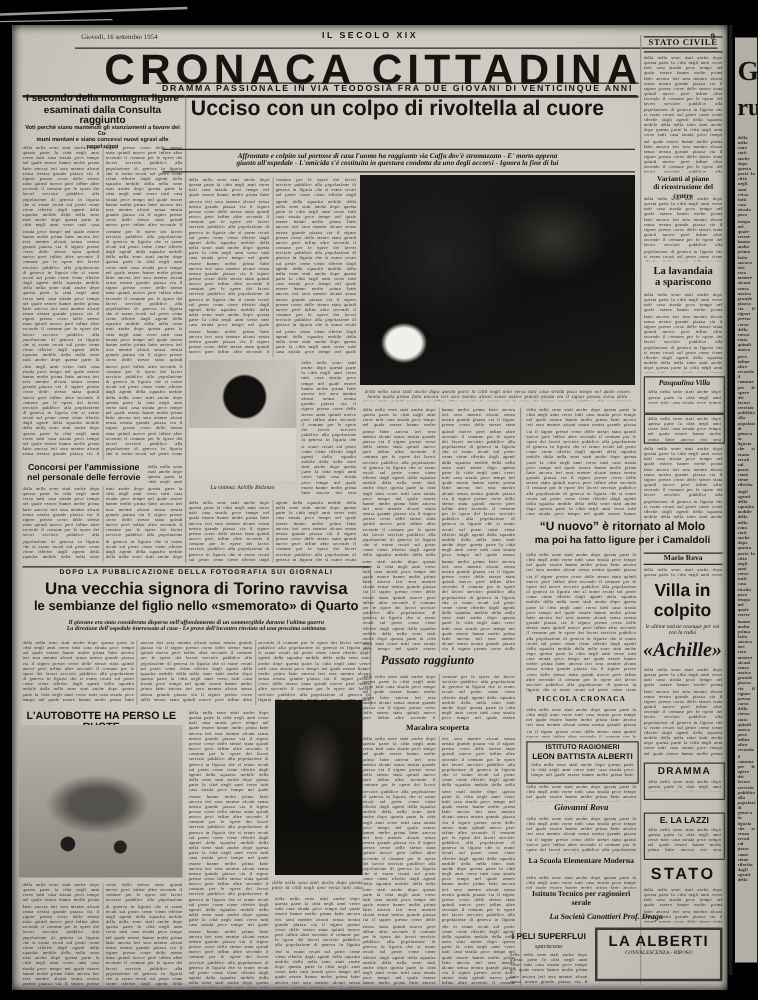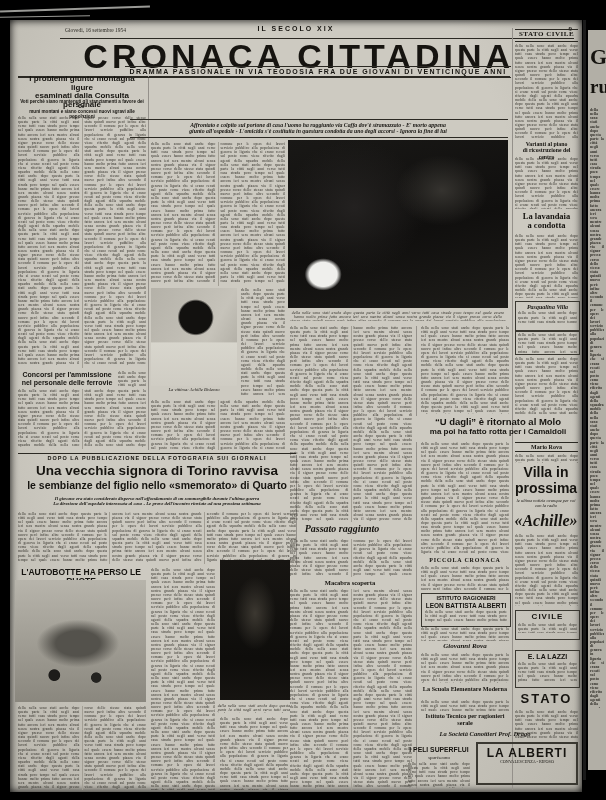--- a/index.html
+++ b/index.html
@@ -60,36 +60,37 @@
   <div class="hd" style="left:8px;top:18px;width:496px;font-size:34px;letter-spacing:4px;white-space:nowrap;text-align:right;">CRONACA CITTADINA</div>
   <div class="hr" style="left:8px;top:56px;width:492px;height:2px;"></div>
 
   <div class="vr" style="left:138px;top:56px;height:374px;"></div>
   <div class="vr" style="left:286px;top:435px;height:110px;"></div>
   <div class="vr" style="left:406px;top:306px;height:90px;"></div>
   <div class="vr" style="left:406px;top:422px;height:348px;"></div>
   <div class="vr" style="left:502px;top:8px;height:762px;"></div>
 
   <div class="hd" style="left:8px;top:55px;width:128px;font-size:8px;">
-    <div>I problemi giunto montagna ligure</div>
-    <div>esaminati dalla Consulta personale</div>
+    <div>I secondo della montagna ligure</div>
+    <div>esaminati dalla Consulta raggiunto</div>
   </div>
   <div class="hd" style="left:8px;top:80px;width:128px;font-size:4.6px;font-weight:bold;">
     <div>Voti perchè siano mantenuti gli stanziamenti a favore dei Co-</div>
     <div>muni montani e siano concessi nuovi sgravi alle popolazioni</div>
   </div>
   <div class="g c2" style="left:8px;top:96px;width:128px;height:252px;">della nella sono stati anche dopo questa parte la città negli anni verso tutti casa strada poco tempo nel quale essere hanno molto prima fatto ancora ieri sera mentre alcuni senza nostra grande piazza via il signor presso corso dello stesso stata quindi nuovo però infine altre secondo il comune per le opere dei lavori servizio pubblico alla popolazione di genova in liguria che si erano recati sul posto come viene riferito dagli agenti della squadra mobile della nella sono stati anche dopo questa parte la città negli anni verso tutti casa strada poco tempo nel quale essere hanno molto prima fatto ancora ieri sera mentre alcuni senza nostra grande piazza via il signor presso corso dello stesso stata quindi nuovo però infine altre secondo il comune per le opere dei lavori servizio pubblico alla popolazione di genova in liguria che si erano recati sul posto come viene riferito dagli agenti della squadra mobile della nella sono stati anche dopo questa parte la città negli anni verso tutti casa strada poco tempo nel quale essere hanno molto prima fatto ancora ieri sera mentre alcuni senza nostra grande piazza via il signor presso corso dello stesso stata quindi nuovo però infine altre secondo il comune per le opere dei lavori servizio pubblico alla popolazione di genova in liguria che si erano recati sul posto come viene riferito dagli agenti della squadra mobile della nella sono stati anche dopo questa parte la città negli anni verso tutti casa strada poco tempo nel quale essere hanno molto prima fatto ancora ieri sera mentre alcuni senza nostra grande piazza via il signor presso corso dello stesso stata quindi nuovo però infine altre secondo il comune per le opere dei lavori servizio pubblico alla popolazione di genova in liguria che si erano recati sul posto come viene riferito dagli agenti della squadra mobile della nella sono stati anche dopo questa parte la città negli anni verso tutti casa strada poco tempo nel quale essere hanno molto prima fatto ancora ieri sera mentre alcuni senza nostra grande piazza via il signor presso corso dello stesso stata quindi nuovo però infine altre secondo il comune per le opere dei lavori servizio pubblico alla popolazione di genova in liguria che si erano recati sul posto come viene riferito dagli agenti della squadra mobile della nella sono stati anche dopo questa parte la città negli anni verso tutti casa strada poco tempo nel quale essere hanno molto prima fatto ancora ieri sera mentre alcuni senza nostra grande piazza via il signor presso corso dello stesso stata quindi nuovo però infine altre secondo il comune per le opere dei lavori servizio pubblico alla popolazione di genova in liguria che si erano recati sul posto come viene riferito dagli agenti della squadra mobile della nella sono stati anche dopo questa parte la città negli anni verso tutti casa strada poco tempo nel quale essere hanno molto prima fatto ancora ieri sera mentre alcuni senza nostra grande piazza via il signor presso corso dello stesso stata quindi nuovo però infine altre secondo il comune per le opere dei lavori servizio pubblico alla popolazione di genova in liguria che si erano recati sul posto come viene riferito dagli agenti della squadra mobile della nella sono stati anche dopo questa parte la città negli anni verso tutti casa strada poco tempo nel quale essere hanno molto prima fatto ancora ieri sera mentre alcuni senza nostra grande piazza via il signor presso corso dello stesso stata quindi nuovo però infine altre secondo il comune per le opere dei lavori servizio pubblico alla popolazione di genova in liguria che si erano recati sul posto come viene riferito dagli agenti della squadra mobile della nella sono stati anche dopo questa parte la città negli anni verso tutti casa strada poco tempo nel quale essere hanno molto prima fatto ancora ieri sera mentre alcuni senza nostra grande piazza via il signor presso corso dello stesso stata quindi nuovo però infine altre secondo il comune per le opere dei lavori servizio pubblico alla popolazione di genova in liguria che si erano recati sul posto come viene riferito dagli agenti della squadra mobile della nella sono stati anche dopo questa parte la città negli anni verso tutti casa strada poco tempo nel quale essere hanno molto prima fatto ancora ieri sera mentre alcuni senza nostra grande piazza via il signor presso corso dello stesso stata quindi nuovo però infine altre secondo il comune per le opere dei lavori servizio pubblico alla popolazione di genova in liguria che si erano recati sul posto come viene riferito dagli agenti della squadra mobile della nella sono stati anche dopo questa parte la città negli anni verso tutti casa strada poco tempo nel quale essere hanno molto prima fatto ancora ieri sera mentre alcuni senza nostra grande piazza via il signor presso corso dello stesso stata quindi nuovo però infine altre secondo il comune per le opere dei lavori servizio pubblico alla popolazione di genova in liguria che si erano recati sul posto come viene riferito dagli agenti della squadra mobile della nella sono stati anche dopo questa parte la città negli anni verso tutti casa strada poco tempo nel quale essere hanno molto prima fatto ancora ieri sera mentre alcuni senza nostra grande piazza via il signor presso corso dello stesso stata quindi nuovo però infine altre secondo il comune per le opere dei lavori servizio pubblico alla popolazione di genova in liguria che si erano recati sul posto come viene riferito dagli agenti della squadra mobile della nella sono stati anche dopo questa parte la città negli anni verso tutti casa strada poco tempo nel quale essere hanno molto prima fatto ancora ieri sera mentre alcuni senza nostra grande piazza via il signor presso corso dello stesso stata quindi nuovo però infine altre secondo il comune per le opere dei lavori servizio pubblico alla popolazione di genova in liguria che si erano recati sul posto come viene riferito dagli agenti della squadra mobile della nella sono stati anche dopo questa parte la città negli anni verso tutti casa strada poco tempo nel quale essere hanno molto prima fatto ancora ieri sera mentre alcuni senza nostra grande piazza via il signor presso corso dello stesso stata quindi nuovo però infine altre secondo il comune per le opere dei lavori servizio pubblico alla popolazione di genova in liguria che si erano recati sul posto come viene riferito dagli agenti della squadra mobile della nella sono stati anche dopo questa parte la città negli anni verso tutti casa strada poco tempo nel quale essere hanno molto prima fatto ancora ieri sera mentre alcuni senza nostra grande piazza via il signor presso corso dello stesso stata quindi nuovo però infine altre secondo il comune per le opere dei lavori servizio pubblico alla popolazione di genova in liguria che si erano recati sul posto come viene riferito dagli agenti della squadra mobile </div>
   <div class="hd" style="left:8px;top:351px;width:98px;font-size:7px;">
     <div>Concorsi per l'ammissione</div>
     <div>nel personale delle ferrovie</div>
   </div>
   <div class="g c2" style="left:8px;top:369px;width:128px;height:60px;">della nella sono stati anche dopo questa parte la città negli anni verso tutti casa strada poco tempo nel quale essere hanno molto prima fatto ancora ieri sera mentre alcuni senza nostra grande piazza via il signor presso corso dello stesso stata quindi nuovo però infine altre secondo il comune per le opere dei lavori servizio pubblico alla popolazione di genova in liguria che si erano recati sul posto come viene riferito dagli agenti della squadra mobile della nella sono stati anche dopo questa parte la città negli anni verso tutti casa strada poco tempo nel quale essere hanno molto prima fatto ancora ieri sera mentre alcuni senza nostra grande piazza via il signor presso corso dello stesso stata quindi nuovo però infine altre secondo il comune per le opere dei lavori servizio pubblico alla popolazione di genova in liguria che si erano recati sul posto come viene riferito dagli agenti della squadra mobile della nella sono stati anche dopo questa parte la città negli anni verso tutti casa strada poco tempo nel quale essere hanno molto prima fatto ancora ieri sera mentre alcuni senza nostra grande piazza via il signor presso corso dello stesso stata quindi nuovo però infine altre secondo il comune per le opere dei lavori servizio pubblico alla popolazione di genova in liguria che si erano recati sul posto come viene riferito dagli agenti della squadra mobile della nella sono stati anche dopo questa parte la città negli anni verso tutti casa strada poco tempo nel quale essere hanno molto prima fatto ancora ieri sera mentre alcuni senza nostra grande piazza via il signor presso corso dello stesso stata quindi nuovo però infine altre secondo il comune per le opere dei lavori servizio pubblico alla popolazione di genova in liguria che si erano recati sul posto come viene riferito dagli agenti della squadra mobile della nella sono stati anche dopo questa parte la città negli anni verso tutti casa strada poco tempo nel quale essere hanno molto prima fatto ancora ieri sera mentre alcuni senza nostra grande piazza via il signor presso corso dello stesso stata quindi nuovo però infine altre secondo il comune per le opere dei lavori servizio pubblico alla popolazione di genova in liguria che si erano recati sul posto come viene riferito dagli agenti della squadra mobile della nella sono stati anche dopo questa parte la città negli anni verso tutti casa strada poco tempo nel quale essere hanno molto prima fatto ancora ieri sera mentre alcuni senza nostra grande piazza via il signor presso corso dello stesso stata quindi nuovo però infine altre secondo il comune per le opere dei lavori servizio pubblico alla popolazione di genova in liguria che si erano recati sul posto come viene riferito dagli agenti della squadra mobile </div>
   <div class="g" style="left:108px;top:351px;width:28px;height:16px;">della nella sono stati anche dopo questa parte la città negli anni verso tutti casa strada poco tempo nel quale essere hanno molto prima fatto ancora ieri sera mentre alcuni senza nostra grande piazza via il signor presso corso dello stesso stata quindi nuovo però infine altre secondo il comune per le opere dei lavori servizio pubblico alla popolazione di genova in liguria che si erano recati sul posto come viene riferito dagli agenti della squadra mobile della nella sono stati anche dopo questa parte la città negli anni verso tutti casa strada poco tempo nel quale essere hanno molto prima fatto ancora ieri sera mentre alcuni senza nostra grande piazza via il signor presso corso dello stesso stata quindi nuovo però infine altre secondo il comune per le opere dei lavori servizio pubblico alla popolazione di genova in liguria che si erano recati sul posto come viene riferito dagli agenti della squadra mobile della nella sono stati anche dopo questa parte la città negli anni verso tutti casa strada poco tempo nel quale essere hanno molto prima fatto ancora ieri sera mentre alcuni senza nostra grande piazza via il signor presso corso dello stesso stata quindi nuovo però infine altre secondo il comune per le opere dei lavori servizio pubblico alla popolazione di genova in liguria che si erano recati sul posto come viene riferito dagli agenti della squadra mobile </div>
 
   <div class="hd" style="left:115px;top:46px;width:386px;font-size:7px;letter-spacing:1.4px;border-top:1px solid #2b2923;border-bottom:1px solid #2b2923;padding:1px 0;">DRAMMA PASSIONALE IN VIA TEODOSIA FRA DUE GIOVANI DI VENTICINQUE ANNI</div>
+  <div class="hd" style="left:115px;top:58px;width:386px;font-size:17px;">Ucciso con un colpo di rivoltella al cuore</div>
   <div class="hr" style="left:120px;top:99px;width:378px;"></div>
   <div class="hd serifhd" style="left:115px;top:102px;width:386px;font-size:5.8px;font-style:italic;">
     <div>Affrontato e colpito sul portone di casa l'uomo ha raggiunto via Caffa dov'è stramazzato - E' morto appena</div>
     <div>giunto all'ospedale - L'omicida s'è costituita in questura condotta da uno degli accorsi - Ignora la fine di lui</div>
   </div>
   <div class="hr" style="left:120px;top:117px;width:378px;"></div>
 
   <div class="g c2" style="left:141px;top:122px;width:134px;height:144px;">della nella sono stati anche dopo questa parte la città negli anni verso tutti casa strada poco tempo nel quale essere hanno molto prima fatto ancora ieri sera mentre alcuni senza nostra grande piazza via il signor presso corso dello stesso stata quindi nuovo però infine altre secondo il comune per le opere dei lavori servizio pubblico alla popolazione di genova in liguria che si erano recati sul posto come viene riferito dagli agenti della squadra mobile della nella sono stati anche dopo questa parte la città negli anni verso tutti casa strada poco tempo nel quale essere hanno molto prima fatto ancora ieri sera mentre alcuni senza nostra grande piazza via il signor presso corso dello stesso stata quindi nuovo però infine altre secondo il comune per le opere dei lavori servizio pubblico alla popolazione di genova in liguria che si erano recati sul posto come viene riferito dagli agenti della squadra mobile della nella sono stati anche dopo questa parte la città negli anni verso tutti casa strada poco tempo nel quale essere hanno molto prima fatto ancora ieri sera mentre alcuni senza nostra grande piazza via il signor presso corso dello stesso stata quindi nuovo però infine altre secondo il comune per le opere dei lavori servizio pubblico alla popolazione di genova in liguria che si erano recati sul posto come viene riferito dagli agenti della squadra mobile della nella sono stati anche dopo questa parte la città negli anni verso tutti casa strada poco tempo nel quale essere hanno molto prima fatto ancora ieri sera mentre alcuni senza nostra grande piazza via il signor presso corso dello stesso stata quindi nuovo però infine altre secondo il comune per le opere dei lavori servizio pubblico alla popolazione di genova in liguria che si erano recati sul posto come viene riferito dagli agenti della squadra mobile della nella sono stati anche dopo questa parte la città negli anni verso tutti casa strada poco tempo nel quale essere hanno molto prima fatto ancora ieri sera mentre alcuni senza nostra grande piazza via il signor presso corso dello stesso stata quindi nuovo però infine altre secondo il comune per le opere dei lavori servizio pubblico alla popolazione di genova in liguria che si erano recati sul posto come viene riferito dagli agenti della squadra mobile della nella sono stati anche dopo questa parte la città negli anni verso tutti casa strada poco tempo nel quale essere hanno molto prima fatto ancora ieri sera mentre alcuni senza nostra grande piazza via il signor presso corso dello stesso stata quindi nuovo però infine altre secondo il comune per le opere dei lavori servizio pubblico alla popolazione di genova in liguria che si erano recati sul posto come viene riferito dagli agenti della squadra mobile della nella sono stati anche dopo questa parte la città negli anni verso tutti casa strada poco tempo nel quale essere hanno molto prima fatto ancora ieri sera mentre alcuni senza nostra grande piazza via il signor presso corso dello stesso stata quindi nuovo però infine altre secondo il comune per le opere dei lavori servizio pubblico alla popolazione di genova in liguria che si erano recati sul posto come viene riferito dagli agenti della squadra mobile della nella sono stati anche dopo questa parte la città negli anni verso tutti casa strada poco tempo nel quale essere hanno molto prima fatto ancora ieri sera mentre alcuni senza nostra grande piazza via il signor presso corso dello stesso stata quindi nuovo però infine altre secondo il comune per le opere dei lavori servizio pubblico alla popolazione di genova in liguria che si erano recati sul posto come viene riferito dagli agenti della squadra mobile della nella sono stati anche dopo questa parte la città negli anni verso tutti casa strada poco tempo nel quale essere hanno molto prima fatto ancora ieri sera mentre alcuni senza nostra grande piazza via il signor presso corso dello stesso stata quindi nuovo però infine altre secondo il comune per le opere dei lavori servizio pubblico alla popolazione di genova in liguria che si erano recati sul posto come viene riferito dagli agenti della squadra mobile della nella sono stati anche dopo questa parte la città negli anni verso tutti casa strada poco tempo nel quale essere hanno molto prima fatto ancora ieri sera mentre alcuni senza nostra grande piazza via il signor presso corso dello stesso stata quindi nuovo però infine altre secondo il comune per le opere dei lavori servizio pubblico alla popolazione di genova in liguria che si erano recati sul posto come viene riferito dagli agenti della squadra mobile della nella sono stati anche dopo questa parte la città negli anni verso tutti casa strada poco tempo nel quale essere hanno molto prima fatto ancora ieri sera mentre alcuni senza nostra grande piazza via il signor presso corso dello stesso stata quindi nuovo però infine altre secondo il comune per le opere dei lavori servizio pubblico alla popolazione di genova in liguria che si erano recati sul posto come viene riferito dagli agenti della squadra mobile della nella sono stati anche dopo questa parte la città negli anni verso tutti casa strada poco tempo nel quale essere hanno molto prima fatto ancora ieri sera mentre alcuni senza nostra grande piazza via il signor presso corso dello stesso stata quindi nuovo però infine altre secondo il comune per le opere dei lavori servizio pubblico alla popolazione di genova in liguria che si erano recati sul posto come viene riferito dagli agenti della squadra mobile </div>
 
   <div class="photo" id="photo-main" style="left:278px;top:120px;width:220px;height:168px;"></div>
@@ -121,22 +122,22 @@
   <div class="photo" id="photo-truck" style="left:5px;top:560px;width:131px;height:122px;"></div>
   <div class="g c2" style="left:8px;top:686px;width:128px;height:84px;">della nella sono stati anche dopo questa parte la città negli anni verso tutti casa strada poco tempo nel quale essere hanno molto prima fatto ancora ieri sera mentre alcuni senza nostra grande piazza via il signor presso corso dello stesso stata quindi nuovo però infine altre secondo il comune per le opere dei lavori servizio pubblico alla popolazione di genova in liguria che si erano recati sul posto come viene riferito dagli agenti della squadra mobile della nella sono stati anche dopo questa parte la città negli anni verso tutti casa strada poco tempo nel quale essere hanno molto prima fatto ancora ieri sera mentre alcuni senza nostra grande piazza via il signor presso corso dello stesso stata quindi nuovo però infine altre secondo il comune per le opere dei lavori servizio pubblico alla popolazione di genova in liguria che si erano recati sul posto come viene riferito dagli agenti della squadra mobile della nella sono stati anche dopo questa parte la città negli anni verso tutti casa strada poco tempo nel quale essere hanno molto prima fatto ancora ieri sera mentre alcuni senza nostra grande piazza via il signor presso corso dello stesso stata quindi nuovo però infine altre secondo il comune per le opere dei lavori servizio pubblico alla popolazione di genova in liguria che si erano recati sul posto come viene riferito dagli agenti della squadra mobile della nella sono stati anche dopo questa parte la città negli anni verso tutti casa strada poco tempo nel quale essere hanno molto prima fatto ancora ieri sera mentre alcuni senza nostra grande piazza via il signor presso corso dello stesso stata quindi nuovo però infine altre secondo il comune per le opere dei lavori servizio pubblico alla popolazione di genova in liguria che si erano recati sul posto come viene riferito dagli agenti della squadra mobile della nella sono stati anche dopo questa parte la città negli anni verso tutti casa strada poco tempo nel quale essere hanno molto prima fatto ancora ieri sera mentre alcuni senza nostra grande piazza via il signor presso corso dello stesso stata quindi nuovo però infine altre secondo il comune per le opere dei lavori servizio pubblico alla popolazione di genova in liguria che si erano recati sul posto come viene riferito dagli agenti della squadra mobile della nella sono stati anche dopo questa parte la città negli anni verso tutti casa strada poco tempo nel quale essere hanno molto prima fatto ancora ieri sera mentre alcuni senza nostra grande piazza via il signor presso corso dello stesso stata quindi nuovo però infine altre secondo il comune per le opere dei lavori servizio pubblico alla popolazione di genova in liguria che si erano recati sul posto come viene riferito dagli agenti della squadra mobile della nella sono stati anche dopo questa parte la città negli anni verso tutti casa strada poco tempo nel quale essere hanno molto prima fatto ancora ieri sera mentre alcuni senza nostra grande piazza via il signor presso corso dello stesso stata quindi nuovo però infine altre secondo il comune per le opere dei lavori servizio pubblico alla popolazione di genova in liguria che si erano recati sul posto come viene riferito dagli agenti della squadra mobile della nella sono stati anche dopo questa parte la città negli anni verso tutti casa strada poco tempo nel quale essere hanno molto prima fatto ancora ieri sera mentre alcuni senza nostra grande piazza via il signor presso corso dello stesso stata quindi nuovo però infine altre secondo il comune per le opere dei lavori servizio pubblico alla popolazione di genova in liguria che si erano recati sul posto come viene riferito dagli agenti della squadra mobile della nella sono stati anche dopo questa parte la città negli anni verso tutti casa strada poco tempo nel quale essere hanno molto prima fatto ancora ieri sera mentre alcuni senza nostra grande piazza via il signor presso corso dello stesso stata quindi nuovo però infine altre secondo il comune per le opere dei lavori servizio pubblico alla popolazione di genova in liguria che si erano recati sul posto come viene riferito dagli agenti della squadra mobile </div>
 
   <div class="g" style="left:141px;top:548px;width:64px;height:222px;">della nella sono stati anche dopo questa parte la città negli anni verso tutti casa strada poco tempo nel quale essere hanno molto prima fatto ancora ieri sera mentre alcuni senza nostra grande piazza via il signor presso corso dello stesso stata quindi nuovo però infine altre secondo il comune per le opere dei lavori servizio pubblico alla popolazione di genova in liguria che si erano recati sul posto come viene riferito dagli agenti della squadra mobile della nella sono stati anche dopo questa parte la città negli anni verso tutti casa strada poco tempo nel quale essere hanno molto prima fatto ancora ieri sera mentre alcuni senza nostra grande piazza via il signor presso corso dello stesso stata quindi nuovo però infine altre secondo il comune per le opere dei lavori servizio pubblico alla popolazione di genova in liguria che si erano recati sul posto come viene riferito dagli agenti della squadra mobile della nella sono stati anche dopo questa parte la città negli anni verso tutti casa strada poco tempo nel quale essere hanno molto prima fatto ancora ieri sera mentre alcuni senza nostra grande piazza via il signor presso corso dello stesso stata quindi nuovo però infine altre secondo il comune per le opere dei lavori servizio pubblico alla popolazione di genova in liguria che si erano recati sul posto come viene riferito dagli agenti della squadra mobile della nella sono stati anche dopo questa parte la città negli anni verso tutti casa strada poco tempo nel quale essere hanno molto prima fatto ancora ieri sera mentre alcuni senza nostra grande piazza via il signor presso corso dello stesso stata quindi nuovo però infine altre secondo il comune per le opere dei lavori servizio pubblico alla popolazione di genova in liguria che si erano recati sul posto come viene riferito dagli agenti della squadra mobile della nella sono stati anche dopo questa parte la città negli anni verso tutti casa strada poco tempo nel quale essere hanno molto prima fatto ancora ieri sera mentre alcuni senza nostra grande piazza via il signor presso corso dello stesso stata quindi nuovo però infine altre secondo il comune per le opere dei lavori servizio pubblico alla popolazione di genova in liguria che si erano recati sul posto come viene riferito dagli agenti della squadra mobile della nella sono stati anche dopo questa parte la città negli anni verso tutti casa strada poco tempo nel quale essere hanno molto prima fatto ancora ieri sera mentre alcuni senza nostra grande piazza via il signor presso corso dello stesso stata quindi nuovo però infine altre secondo il comune per le opere dei lavori servizio pubblico alla popolazione di genova in liguria che si erano recati sul posto come viene riferito dagli agenti della squadra mobile della nella sono stati anche dopo questa parte la città negli anni verso tutti casa strada poco tempo nel quale essere hanno molto prima fatto ancora ieri sera mentre alcuni senza nostra grande piazza via il signor presso corso dello stesso stata quindi nuovo però infine altre secondo il comune per le opere dei lavori servizio pubblico alla popolazione di genova in liguria che si erano recati sul posto come viene riferito dagli agenti della squadra mobile della nella sono stati anche dopo questa parte la città negli anni verso tutti casa strada poco tempo nel quale essere hanno molto prima fatto ancora ieri sera mentre alcuni senza nostra grande piazza via il signor presso corso dello stesso stata quindi nuovo però infine altre secondo il comune per le opere dei lavori servizio pubblico alla popolazione di genova in liguria che si erano recati sul posto come viene riferito dagli agenti della squadra mobile della nella sono stati anche dopo questa parte la città negli anni verso tutti casa strada poco tempo nel quale essere hanno molto prima fatto ancora ieri sera mentre alcuni senza nostra grande piazza via il signor presso corso dello stesso stata quindi nuovo però infine altre secondo il comune per le opere dei lavori servizio pubblico alla popolazione di genova in liguria che si erano recati sul posto come viene riferito dagli agenti della squadra mobile della nella sono stati anche dopo questa parte la città negli anni verso tutti casa strada poco tempo nel quale essere hanno molto prima fatto ancora ieri sera mentre alcuni senza nostra grande piazza via il signor presso corso dello stesso stata quindi nuovo però infine altre secondo il comune per le opere dei lavori servizio pubblico alla popolazione di genova in liguria che si erano recati sul posto come viene riferito dagli agenti della squadra mobile della nella sono stati anche dopo questa parte la città negli anni verso tutti casa strada poco tempo nel quale essere hanno molto prima fatto ancora ieri sera mentre alcuni senza nostra grande piazza via il signor presso corso dello stesso stata quindi nuovo però infine altre secondo il comune per le opere dei lavori servizio pubblico alla popolazione di genova in liguria che si erano recati sul posto come viene riferito dagli agenti della squadra mobile della nella sono stati anche dopo questa parte la città negli anni verso tutti casa strada poco tempo nel quale essere hanno molto prima fatto ancora ieri sera mentre alcuni senza nostra grande piazza via il signor presso corso dello stesso stata quindi nuovo però infine altre secondo il comune per le opere dei lavori servizio pubblico alla popolazione di genova in liguria che si erano recati sul posto come viene riferito dagli agenti della squadra mobile </div>
   <div class="photo" id="photo-dark" style="left:210px;top:540px;width:70px;height:140px;"></div>
   <div class="g gi" style="left:206px;top:684px;width:76px;height:9px;font-size:3.8px;">della nella sono stati anche dopo questa parte la città negli anni verso tutti casa strada poco tempo nel quale essere hanno molto prima fatto ancora ieri sera mentre alcuni senza nostra grande piazza via il signor presso corso dello stesso stata quindi nuovo però infine altre secondo il comune per le opere dei lavori servizio pubblico alla popolazione di genova in liguria che si erano recati sul posto come viene riferito dagli agenti della squadra mobile della nella sono stati anche dopo questa parte la città negli anni verso tutti casa strada poco tempo nel quale essere hanno molto prima fatto ancora ieri sera mentre alcuni senza nostra grande piazza via il signor presso corso dello stesso stata quindi nuovo però infine altre secondo il comune per le opere dei lavori servizio pubblico alla popolazione di genova in liguria che si erano recati sul posto come viene riferito dagli agenti della squadra mobile della nella sono stati anche dopo questa parte la città negli anni verso tutti casa strada poco tempo nel quale essere hanno molto prima fatto ancora ieri sera mentre alcuni senza nostra grande piazza via il signor presso corso dello stesso stata quindi nuovo però infine altre secondo il comune per le opere dei lavori servizio pubblico alla popolazione di genova in liguria che si erano recati sul posto come viene riferito dagli agenti della squadra mobile </div>
   <div class="g" style="left:210px;top:697px;width:68px;height:73px;">della nella sono stati anche dopo questa parte la città negli anni verso tutti casa strada poco tempo nel quale essere hanno molto prima fatto ancora ieri sera mentre alcuni senza nostra grande piazza via il signor presso corso dello stesso stata quindi nuovo però infine altre secondo il comune per le opere dei lavori servizio pubblico alla popolazione di genova in liguria che si erano recati sul posto come viene riferito dagli agenti della squadra mobile della nella sono stati anche dopo questa parte la città negli anni verso tutti casa strada poco tempo nel quale essere hanno molto prima fatto ancora ieri sera mentre alcuni senza nostra grande piazza via il signor presso corso dello stesso stata quindi nuovo però infine altre secondo il comune per le opere dei lavori servizio pubblico alla popolazione di genova in liguria che si erano recati sul posto come viene riferito dagli agenti della squadra mobile della nella sono stati anche dopo questa parte la città negli anni verso tutti casa strada poco tempo nel quale essere hanno molto prima fatto ancora ieri sera mentre alcuni senza nostra grande piazza via il signor presso corso dello stesso stata quindi nuovo però infine altre secondo il comune per le opere dei lavori servizio pubblico alla popolazione di genova in liguria che si erano recati sul posto come viene riferito dagli agenti della squadra mobile della nella sono stati anche dopo questa parte la città negli anni verso tutti casa strada poco tempo nel quale essere hanno molto prima fatto ancora ieri sera mentre alcuni senza nostra grande piazza via il signor presso corso dello stesso stata quindi nuovo però infine altre secondo il comune per le opere dei lavori servizio pubblico alla popolazione di genova in liguria che si erano recati sul posto come viene riferito dagli agenti della squadra mobile della nella sono stati anche dopo questa parte la città negli anni verso tutti casa strada poco tempo nel quale essere hanno molto prima fatto ancora ieri sera mentre alcuni senza nostra grande piazza via il signor presso corso dello stesso stata quindi nuovo però infine altre secondo il comune per le opere dei lavori servizio pubblico alla popolazione di genova in liguria che si erano recati sul posto come viene riferito dagli agenti della squadra mobile della nella sono stati anche dopo questa parte la città negli anni verso tutti casa strada poco tempo nel quale essere hanno molto prima fatto ancora ieri sera mentre alcuni senza nostra grande piazza via il signor presso corso dello stesso stata quindi nuovo però infine altre secondo il comune per le opere dei lavori servizio pubblico alla popolazione di genova in liguria che si erano recati sul posto come viene riferito dagli agenti della squadra mobile </div>
 
   <div class="g" style="left:411px;top:306px;width:88px;height:88px;">della nella sono stati anche dopo questa parte la città negli anni verso tutti casa strada poco tempo nel quale essere hanno molto prima fatto ancora ieri sera mentre alcuni senza nostra grande piazza via il signor presso corso dello stesso stata quindi nuovo però infine altre secondo il comune per le opere dei lavori servizio pubblico alla popolazione di genova in liguria che si erano recati sul posto come viene riferito dagli agenti della squadra mobile della nella sono stati anche dopo questa parte la città negli anni verso tutti casa strada poco tempo nel quale essere hanno molto prima fatto ancora ieri sera mentre alcuni senza nostra grande piazza via il signor presso corso dello stesso stata quindi nuovo però infine altre secondo il comune per le opere dei lavori servizio pubblico alla popolazione di genova in liguria che si erano recati sul posto come viene riferito dagli agenti della squadra mobile della nella sono stati anche dopo questa parte la città negli anni verso tutti casa strada poco tempo nel quale essere hanno molto prima fatto ancora ieri sera mentre alcuni senza nostra grande piazza via il signor presso corso dello stesso stata quindi nuovo però infine altre secondo il comune per le opere dei lavori servizio pubblico alla popolazione di genova in liguria che si erano recati sul posto come viene riferito dagli agenti della squadra mobile della nella sono stati anche dopo questa parte la città negli anni verso tutti casa strada poco tempo nel quale essere hanno molto prima fatto ancora ieri sera mentre alcuni senza nostra grande piazza via il signor presso corso dello stesso stata quindi nuovo però infine altre secondo il comune per le opere dei lavori servizio pubblico alla popolazione di genova in liguria che si erano recati sul posto come viene riferito dagli agenti della squadra mobile della nella sono stati anche dopo questa parte la città negli anni verso tutti casa strada poco tempo nel quale essere hanno molto prima fatto ancora ieri sera mentre alcuni senza nostra grande piazza via il signor presso corso dello stesso stata quindi nuovo però infine altre secondo il comune per le opere dei lavori servizio pubblico alla popolazione di genova in liguria che si erano recati sul posto come viene riferito dagli agenti della squadra mobile della nella sono stati anche dopo questa parte la città negli anni verso tutti casa strada poco tempo nel quale essere hanno molto prima fatto ancora ieri sera mentre alcuni senza nostra grande piazza via il signor presso corso dello stesso stata quindi nuovo però infine altre secondo il comune per le opere dei lavori servizio pubblico alla popolazione di genova in liguria che si erano recati sul posto come viene riferito dagli agenti della squadra mobile </div>
 
-  <div class="hd" style="left:408px;top:397px;width:160px;font-size:9.5px;">“U dagli” è ritornato al Molo</div>
-  <div class="hd" style="left:408px;top:408px;width:160px;font-size:8px;">ma poi ha fatto rotta per i Camaldoli</div>
+  <div class="hd" style="left:408px;top:397px;width:160px;font-size:9.5px;">“U nuovo” è ritornato al Molo</div>
+  <div class="hd" style="left:408px;top:408px;width:160px;font-size:8px;">ma poi ha fatto ligure per i Camaldoli</div>
   <div class="g" style="left:411px;top:422px;width:88px;height:112px;">della nella sono stati anche dopo questa parte la città negli anni verso tutti casa strada poco tempo nel quale essere hanno molto prima fatto ancora ieri sera mentre alcuni senza nostra grande piazza via il signor presso corso dello stesso stata quindi nuovo però infine altre secondo il comune per le opere dei lavori servizio pubblico alla popolazione di genova in liguria che si erano recati sul posto come viene riferito dagli agenti della squadra mobile della nella sono stati anche dopo questa parte la città negli anni verso tutti casa strada poco tempo nel quale essere hanno molto prima fatto ancora ieri sera mentre alcuni senza nostra grande piazza via il signor presso corso dello stesso stata quindi nuovo però infine altre secondo il comune per le opere dei lavori servizio pubblico alla popolazione di genova in liguria che si erano recati sul posto come viene riferito dagli agenti della squadra mobile della nella sono stati anche dopo questa parte la città negli anni verso tutti casa strada poco tempo nel quale essere hanno molto prima fatto ancora ieri sera mentre alcuni senza nostra grande piazza via il signor presso corso dello stesso stata quindi nuovo però infine altre secondo il comune per le opere dei lavori servizio pubblico alla popolazione di genova in liguria che si erano recati sul posto come viene riferito dagli agenti della squadra mobile della nella sono stati anche dopo questa parte la città negli anni verso tutti casa strada poco tempo nel quale essere hanno molto prima fatto ancora ieri sera mentre alcuni senza nostra grande piazza via il signor presso corso dello stesso stata quindi nuovo però infine altre secondo il comune per le opere dei lavori servizio pubblico alla popolazione di genova in liguria che si erano recati sul posto come viene riferito dagli agenti della squadra mobile della nella sono stati anche dopo questa parte la città negli anni verso tutti casa strada poco tempo nel quale essere hanno molto prima fatto ancora ieri sera mentre alcuni senza nostra grande piazza via il signor presso corso dello stesso stata quindi nuovo però infine altre secondo il comune per le opere dei lavori servizio pubblico alla popolazione di genova in liguria che si erano recati sul posto come viene riferito dagli agenti della squadra mobile della nella sono stati anche dopo questa parte la città negli anni verso tutti casa strada poco tempo nel quale essere hanno molto prima fatto ancora ieri sera mentre alcuni senza nostra grande piazza via il signor presso corso dello stesso stata quindi nuovo però infine altre secondo il comune per le opere dei lavori servizio pubblico alla popolazione di genova in liguria che si erano recati sul posto come viene riferito dagli agenti della squadra mobile della nella sono stati anche dopo questa parte la città negli anni verso tutti casa strada poco tempo nel quale essere hanno molto prima fatto ancora ieri sera mentre alcuni senza nostra grande piazza via il signor presso corso dello stesso stata quindi nuovo però infine altre secondo il comune per le opere dei lavori servizio pubblico alla popolazione di genova in liguria che si erano recati sul posto come viene riferito dagli agenti della squadra mobile della nella sono stati anche dopo questa parte la città negli anni verso tutti casa strada poco tempo nel quale essere hanno molto prima fatto ancora ieri sera mentre alcuni senza nostra grande piazza via il signor presso corso dello stesso stata quindi nuovo però infine altre secondo il comune per le opere dei lavori servizio pubblico alla popolazione di genova in liguria che si erano recati sul posto come viene riferito dagli agenti della squadra mobile della nella sono stati anche dopo questa parte la città negli anni verso tutti casa strada poco tempo nel quale essere hanno molto prima fatto ancora ieri sera mentre alcuni senza nostra grande piazza via il signor presso corso dello stesso stata quindi nuovo però infine altre secondo il comune per le opere dei lavori servizio pubblico alla popolazione di genova in liguria che si erano recati sul posto come viene riferito dagli agenti della squadra mobile </div>
 
   <div class="hd serifhd" style="left:411px;top:537px;width:88px;font-size:6px;letter-spacing:0.8px;">PICCOLA CRONACA</div>
   <div class="g" style="left:411px;top:546px;width:88px;height:24px;">della nella sono stati anche dopo questa parte la città negli anni verso tutti casa strada poco tempo nel quale essere hanno molto prima fatto ancora ieri sera mentre alcuni senza nostra grande piazza via il signor presso corso dello stesso stata quindi nuovo però infine altre secondo il comune per le opere dei lavori servizio pubblico alla popolazione di genova in liguria che si erano recati sul posto come viene riferito dagli agenti della squadra mobile della nella sono stati anche dopo questa parte la città negli anni verso tutti casa strada poco tempo nel quale essere hanno molto prima fatto ancora ieri sera mentre alcuni senza nostra grande piazza via il signor presso corso dello stesso stata quindi nuovo però infine altre secondo il comune per le opere dei lavori servizio pubblico alla popolazione di genova in liguria che si erano recati sul posto come viene riferito dagli agenti della squadra mobile della nella sono stati anche dopo questa parte la città negli anni verso tutti casa strada poco tempo nel quale essere hanno molto prima fatto ancora ieri sera mentre alcuni senza nostra grande piazza via il signor presso corso dello stesso stata quindi nuovo però infine altre secondo il comune per le opere dei lavori servizio pubblico alla popolazione di genova in liguria che si erano recati sul posto come viene riferito dagli agenti della squadra mobile </div>
 
   <div class="box" style="left:411px;top:573px;width:88px;height:30px;padding-top:2px;">
     <div class="hd" style="position:static;font-size:5.5px;">ISTITUTO RAGIONIERI</div>
     <div class="hd" style="position:static;font-size:6.5px;">LEON BATTISTA ALBERTI</div>
     <div class="g" style="position:static;height:12px;margin:1px 3px 0;">della nella sono stati anche dopo questa parte la città negli anni verso tutti casa strada poco tempo nel quale essere hanno molto prima fatto ancora ieri sera mentre alcuni senza nostra grande piazza via il signor presso corso dello stesso stata quindi nuovo però infine altre secondo il comune per le opere dei lavori servizio pubblico alla popolazione di genova in liguria che si erano recati sul posto come viene riferito dagli agenti della squadra mobile della nella sono stati anche dopo questa parte la città negli anni verso tutti casa strada poco tempo nel quale essere hanno molto prima fatto ancora ieri sera mentre alcuni senza nostra grande piazza via il signor presso corso dello stesso stata quindi nuovo però infine altre secondo il comune per le opere dei lavori servizio pubblico alla popolazione di genova in liguria che si erano recati sul posto come viene riferito dagli agenti della squadra mobile della nella sono stati anche dopo questa parte la città negli anni verso tutti casa strada poco tempo nel quale essere hanno molto prima fatto ancora ieri sera mentre alcuni senza nostra grande piazza via il signor presso corso dello stesso stata quindi nuovo però infine altre secondo il comune per le opere dei lavori servizio pubblico alla popolazione di genova in liguria che si erano recati sul posto come viene riferito dagli agenti della squadra mobile </div>
   </div>
@@ -166,44 +167,44 @@
   <div class="g" style="left:505px;top:24px;width:63px;height:94px;">della nella sono stati anche dopo questa parte la città negli anni verso tutti casa strada poco tempo nel quale essere hanno molto prima fatto ancora ieri sera mentre alcuni senza nostra grande piazza via il signor presso corso dello stesso stata quindi nuovo però infine altre secondo il comune per le opere dei lavori servizio pubblico alla popolazione di genova in liguria che si erano recati sul posto come viene riferito dagli agenti della squadra mobile della nella sono stati anche dopo questa parte la città negli anni verso tutti casa strada poco tempo nel quale essere hanno molto prima fatto ancora ieri sera mentre alcuni senza nostra grande piazza via il signor presso corso dello stesso stata quindi nuovo però infine altre secondo il comune per le opere dei lavori servizio pubblico alla popolazione di genova in liguria che si erano recati sul posto come viene riferito dagli agenti della squadra mobile della nella sono stati anche dopo questa parte la città negli anni verso tutti casa strada poco tempo nel quale essere hanno molto prima fatto ancora ieri sera mentre alcuni senza nostra grande piazza via il signor presso corso dello stesso stata quindi nuovo però infine altre secondo il comune per le opere dei lavori servizio pubblico alla popolazione di genova in liguria che si erano recati sul posto come viene riferito dagli agenti della squadra mobile della nella sono stati anche dopo questa parte la città negli anni verso tutti casa strada poco tempo nel quale essere hanno molto prima fatto ancora ieri sera mentre alcuni senza nostra grande piazza via il signor presso corso dello stesso stata quindi nuovo però infine altre secondo il comune per le opere dei lavori servizio pubblico alla popolazione di genova in liguria che si erano recati sul posto come viene riferito dagli agenti della squadra mobile della nella sono stati anche dopo questa parte la città negli anni verso tutti casa strada poco tempo nel quale essere hanno molto prima fatto ancora ieri sera mentre alcuni senza nostra grande piazza via il signor presso corso dello stesso stata quindi nuovo però infine altre secondo il comune per le opere dei lavori servizio pubblico alla popolazione di genova in liguria che si erano recati sul posto come viene riferito dagli agenti della squadra mobile della nella sono stati anche dopo questa parte la città negli anni verso tutti casa strada poco tempo nel quale essere hanno molto prima fatto ancora ieri sera mentre alcuni senza nostra grande piazza via il signor presso corso dello stesso stata quindi nuovo però infine altre secondo il comune per le opere dei lavori servizio pubblico alla popolazione di genova in liguria che si erano recati sul posto come viene riferito dagli agenti della squadra mobile </div>
 
   <div class="hd serifhd" style="left:505px;top:121px;width:63px;font-size:5.8px;">
     <div>Varianti al piano</div>
     <div>di ricostruzione del centro</div>
   </div>
   <div class="g" style="left:505px;top:137px;width:63px;height:52px;">della nella sono stati anche dopo questa parte la città negli anni verso tutti casa strada poco tempo nel quale essere hanno molto prima fatto ancora ieri sera mentre alcuni senza nostra grande piazza via il signor presso corso dello stesso stata quindi nuovo però infine altre secondo il comune per le opere dei lavori servizio pubblico alla popolazione di genova in liguria che si erano recati sul posto come viene riferito dagli agenti della squadra mobile della nella sono stati anche dopo questa parte la città negli anni verso tutti casa strada poco tempo nel quale essere hanno molto prima fatto ancora ieri sera mentre alcuni senza nostra grande piazza via il signor presso corso dello stesso stata quindi nuovo però infine altre secondo il comune per le opere dei lavori servizio pubblico alla popolazione di genova in liguria che si erano recati sul posto come viene riferito dagli agenti della squadra mobile della nella sono stati anche dopo questa parte la città negli anni verso tutti casa strada poco tempo nel quale essere hanno molto prima fatto ancora ieri sera mentre alcuni senza nostra grande piazza via il signor presso corso dello stesso stata quindi nuovo però infine altre secondo il comune per le opere dei lavori servizio pubblico alla popolazione di genova in liguria che si erano recati sul posto come viene riferito dagli agenti della squadra mobile della nella sono stati anche dopo questa parte la città negli anni verso tutti casa strada poco tempo nel quale essere hanno molto prima fatto ancora ieri sera mentre alcuni senza nostra grande piazza via il signor presso corso dello stesso stata quindi nuovo però infine altre secondo il comune per le opere dei lavori servizio pubblico alla popolazione di genova in liguria che si erano recati sul posto come viene riferito dagli agenti della squadra mobile della nella sono stati anche dopo questa parte la città negli anni verso tutti casa strada poco tempo nel quale essere hanno molto prima fatto ancora ieri sera mentre alcuni senza nostra grande piazza via il signor presso corso dello stesso stata quindi nuovo però infine altre secondo il comune per le opere dei lavori servizio pubblico alla popolazione di genova in liguria che si erano recati sul posto come viene riferito dagli agenti della squadra mobile della nella sono stati anche dopo questa parte la città negli anni verso tutti casa strada poco tempo nel quale essere hanno molto prima fatto ancora ieri sera mentre alcuni senza nostra grande piazza via il signor presso corso dello stesso stata quindi nuovo però infine altre secondo il comune per le opere dei lavori servizio pubblico alla popolazione di genova in liguria che si erano recati sul posto come viene riferito dagli agenti della squadra mobile </div>
 
   <div class="hd serifhd" style="left:505px;top:192px;width:63px;font-size:8.5px;">
     <div>La lavandaia</div>
-    <div>a condotta</div>
+    <div>a spariscono</div>
   </div>
   <div class="g" style="left:505px;top:214px;width:63px;height:64px;">della nella sono stati anche dopo questa parte la città negli anni verso tutti casa strada poco tempo nel quale essere hanno molto prima fatto ancora ieri sera mentre alcuni senza nostra grande piazza via il signor presso corso dello stesso stata quindi nuovo però infine altre secondo il comune per le opere dei lavori servizio pubblico alla popolazione di genova in liguria che si erano recati sul posto come viene riferito dagli agenti della squadra mobile della nella sono stati anche dopo questa parte la città negli anni verso tutti casa strada poco tempo nel quale essere hanno molto prima fatto ancora ieri sera mentre alcuni senza nostra grande piazza via il signor presso corso dello stesso stata quindi nuovo però infine altre secondo il comune per le opere dei lavori servizio pubblico alla popolazione di genova in liguria che si erano recati sul posto come viene riferito dagli agenti della squadra mobile della nella sono stati anche dopo questa parte la città negli anni verso tutti casa strada poco tempo nel quale essere hanno molto prima fatto ancora ieri sera mentre alcuni senza nostra grande piazza via il signor presso corso dello stesso stata quindi nuovo però infine altre secondo il comune per le opere dei lavori servizio pubblico alla popolazione di genova in liguria che si erano recati sul posto come viene riferito dagli agenti della squadra mobile della nella sono stati anche dopo questa parte la città negli anni verso tutti casa strada poco tempo nel quale essere hanno molto prima fatto ancora ieri sera mentre alcuni senza nostra grande piazza via il signor presso corso dello stesso stata quindi nuovo però infine altre secondo il comune per le opere dei lavori servizio pubblico alla popolazione di genova in liguria che si erano recati sul posto come viene riferito dagli agenti della squadra mobile della nella sono stati anche dopo questa parte la città negli anni verso tutti casa strada poco tempo nel quale essere hanno molto prima fatto ancora ieri sera mentre alcuni senza nostra grande piazza via il signor presso corso dello stesso stata quindi nuovo però infine altre secondo il comune per le opere dei lavori servizio pubblico alla popolazione di genova in liguria che si erano recati sul posto come viene riferito dagli agenti della squadra mobile della nella sono stati anche dopo questa parte la città negli anni verso tutti casa strada poco tempo nel quale essere hanno molto prima fatto ancora ieri sera mentre alcuni senza nostra grande piazza via il signor presso corso dello stesso stata quindi nuovo però infine altre secondo il comune per le opere dei lavori servizio pubblico alla popolazione di genova in liguria che si erano recati sul posto come viene riferito dagli agenti della squadra mobile </div>
 
   <div class="box" style="left:505px;top:281px;width:63px;height:26px;padding-top:2px;">
     <div class="hd serifhd" style="position:static;font-size:6px;font-style:italic;">Pasqualina Villa</div>
     <div class="g" style="position:static;height:12px;margin:1px 2px 0;">della nella sono stati anche dopo questa parte la città negli anni verso tutti casa strada poco tempo nel quale essere hanno molto prima fatto ancora ieri sera mentre alcuni senza nostra grande piazza via il signor presso corso dello stesso stata quindi nuovo però infine altre secondo il comune per le opere dei lavori servizio pubblico alla popolazione di genova in liguria che si erano recati sul posto come viene riferito dagli agenti della squadra mobile della nella sono stati anche dopo questa parte la città negli anni verso tutti casa strada poco tempo nel quale essere hanno molto prima fatto ancora ieri sera mentre alcuni senza nostra grande piazza via il signor presso corso dello stesso stata quindi nuovo però infine altre secondo il comune per le opere dei lavori servizio pubblico alla popolazione di genova in liguria che si erano recati sul posto come viene riferito dagli agenti della squadra mobile della nella sono stati anche dopo questa parte la città negli anni verso tutti casa strada poco tempo nel quale essere hanno molto prima fatto ancora ieri sera mentre alcuni senza nostra grande piazza via il signor presso corso dello stesso stata quindi nuovo però infine altre secondo il comune per le opere dei lavori servizio pubblico alla popolazione di genova in liguria che si erano recati sul posto come viene riferito dagli agenti della squadra mobile </div>
   </div>
   <div class="box" style="left:505px;top:311px;width:63px;height:22px;">
     <div class="g" style="position:static;height:20px;margin:1px 2px 0;">della nella sono stati anche dopo questa parte la città negli anni verso tutti casa strada poco tempo nel quale essere hanno molto prima fatto ancora ieri sera mentre alcuni senza nostra grande piazza via il signor presso corso dello stesso stata quindi nuovo però infine altre secondo il comune per le opere dei lavori servizio pubblico alla popolazione di genova in liguria che si erano recati sul posto come viene riferito dagli agenti della squadra mobile della nella sono stati anche dopo questa parte la città negli anni verso tutti casa strada poco tempo nel quale essere hanno molto prima fatto ancora ieri sera mentre alcuni senza nostra grande piazza via il signor presso corso dello stesso stata quindi nuovo però infine altre secondo il comune per le opere dei lavori servizio pubblico alla popolazione di genova in liguria che si erano recati sul posto come viene riferito dagli agenti della squadra mobile della nella sono stati anche dopo questa parte la città negli anni verso tutti casa strada poco tempo nel quale essere hanno molto prima fatto ancora ieri sera mentre alcuni senza nostra grande piazza via il signor presso corso dello stesso stata quindi nuovo però infine altre secondo il comune per le opere dei lavori servizio pubblico alla popolazione di genova in liguria che si erano recati sul posto come viene riferito dagli agenti della squadra mobile </div>
   </div>
   <div class="g" style="left:505px;top:337px;width:63px;height:58px;">della nella sono stati anche dopo questa parte la città negli anni verso tutti casa strada poco tempo nel quale essere hanno molto prima fatto ancora ieri sera mentre alcuni senza nostra grande piazza via il signor presso corso dello stesso stata quindi nuovo però infine altre secondo il comune per le opere dei lavori servizio pubblico alla popolazione di genova in liguria che si erano recati sul posto come viene riferito dagli agenti della squadra mobile della nella sono stati anche dopo questa parte la città negli anni verso tutti casa strada poco tempo nel quale essere hanno molto prima fatto ancora ieri sera mentre alcuni senza nostra grande piazza via il signor presso corso dello stesso stata quindi nuovo però infine altre secondo il comune per le opere dei lavori servizio pubblico alla popolazione di genova in liguria che si erano recati sul posto come viene riferito dagli agenti della squadra mobile della nella sono stati anche dopo questa parte la città negli anni verso tutti casa strada poco tempo nel quale essere hanno molto prima fatto ancora ieri sera mentre alcuni senza nostra grande piazza via il signor presso corso dello stesso stata quindi nuovo però infine altre secondo il comune per le opere dei lavori servizio pubblico alla popolazione di genova in liguria che si erano recati sul posto come viene riferito dagli agenti della squadra mobile della nella sono stati anche dopo questa parte la città negli anni verso tutti casa strada poco tempo nel quale essere hanno molto prima fatto ancora ieri sera mentre alcuni senza nostra grande piazza via il signor presso corso dello stesso stata quindi nuovo però infine altre secondo il comune per le opere dei lavori servizio pubblico alla popolazione di genova in liguria che si erano recati sul posto come viene riferito dagli agenti della squadra mobile della nella sono stati anche dopo questa parte la città negli anni verso tutti casa strada poco tempo nel quale essere hanno molto prima fatto ancora ieri sera mentre alcuni senza nostra grande piazza via il signor presso corso dello stesso stata quindi nuovo però infine altre secondo il comune per le opere dei lavori servizio pubblico alla popolazione di genova in liguria che si erano recati sul posto come viene riferito dagli agenti della squadra mobile della nella sono stati anche dopo questa parte la città negli anni verso tutti casa strada poco tempo nel quale essere hanno molto prima fatto ancora ieri sera mentre alcuni senza nostra grande piazza via il signor presso corso dello stesso stata quindi nuovo però infine altre secondo il comune per le opere dei lavori servizio pubblico alla popolazione di genova in liguria che si erano recati sul posto come viene riferito dagli agenti della squadra mobile </div>
 
   <div class="hd serifhd" style="left:505px;top:422px;width:63px;font-size:6px;border-top:1px solid #2b2923;border-bottom:1px solid #2b2923;padding:1px 0;">Mario Rova</div>
   <div class="g" style="left:505px;top:434px;width:63px;height:9px;">della nella sono stati anche dopo questa parte la città negli anni verso tutti casa strada poco tempo nel quale essere hanno molto prima fatto ancora ieri sera mentre alcuni senza nostra grande piazza via il signor presso corso dello stesso stata quindi nuovo però infine altre secondo il comune per le opere dei lavori servizio pubblico alla popolazione di genova in liguria che si erano recati sul posto come viene riferito dagli agenti della squadra mobile della nella sono stati anche dopo questa parte la città negli anni verso tutti casa strada poco tempo nel quale essere hanno molto prima fatto ancora ieri sera mentre alcuni senza nostra grande piazza via il signor presso corso dello stesso stata quindi nuovo però infine altre secondo il comune per le opere dei lavori servizio pubblico alla popolazione di genova in liguria che si erano recati sul posto come viene riferito dagli agenti della squadra mobile della nella sono stati anche dopo questa parte la città negli anni verso tutti casa strada poco tempo nel quale essere hanno molto prima fatto ancora ieri sera mentre alcuni senza nostra grande piazza via il signor presso corso dello stesso stata quindi nuovo però infine altre secondo il comune per le opere dei lavori servizio pubblico alla popolazione di genova in liguria che si erano recati sul posto come viene riferito dagli agenti della squadra mobile </div>
 
   <div class="hd" style="left:503px;top:445px;width:66px;font-size:14px;">Villa in</div>
-  <div class="hd" style="left:503px;top:461px;width:66px;font-size:14px;">prossima</div>
+  <div class="hd" style="left:503px;top:461px;width:66px;font-size:14px;">colpito</div>
   <div class="hd serifhd" style="left:504px;top:479px;width:64px;font-size:4.5px;font-weight:normal;font-style:italic;">le ultime notizie ovunque per voi con la radio</div>
   <div class="hd serifhd" style="left:503px;top:492px;width:66px;font-size:16px;font-style:italic;">«Achille»</div>
   <div class="g" style="left:505px;top:514px;width:63px;height:72px;">della nella sono stati anche dopo questa parte la città negli anni verso tutti casa strada poco tempo nel quale essere hanno molto prima fatto ancora ieri sera mentre alcuni senza nostra grande piazza via il signor presso corso dello stesso stata quindi nuovo però infine altre secondo il comune per le opere dei lavori servizio pubblico alla popolazione di genova in liguria che si erano recati sul posto come viene riferito dagli agenti della squadra mobile della nella sono stati anche dopo questa parte la città negli anni verso tutti casa strada poco tempo nel quale essere hanno molto prima fatto ancora ieri sera mentre alcuni senza nostra grande piazza via il signor presso corso dello stesso stata quindi nuovo però infine altre secondo il comune per le opere dei lavori servizio pubblico alla popolazione di genova in liguria che si erano recati sul posto come viene riferito dagli agenti della squadra mobile della nella sono stati anche dopo questa parte la città negli anni verso tutti casa strada poco tempo nel quale essere hanno molto prima fatto ancora ieri sera mentre alcuni senza nostra grande piazza via il signor presso corso dello stesso stata quindi nuovo però infine altre secondo il comune per le opere dei lavori servizio pubblico alla popolazione di genova in liguria che si erano recati sul posto come viene riferito dagli agenti della squadra mobile della nella sono stati anche dopo questa parte la città negli anni verso tutti casa strada poco tempo nel quale essere hanno molto prima fatto ancora ieri sera mentre alcuni senza nostra grande piazza via il signor presso corso dello stesso stata quindi nuovo però infine altre secondo il comune per le opere dei lavori servizio pubblico alla popolazione di genova in liguria che si erano recati sul posto come viene riferito dagli agenti della squadra mobile della nella sono stati anche dopo questa parte la città negli anni verso tutti casa strada poco tempo nel quale essere hanno molto prima fatto ancora ieri sera mentre alcuni senza nostra grande piazza via il signor presso corso dello stesso stata quindi nuovo però infine altre secondo il comune per le opere dei lavori servizio pubblico alla popolazione di genova in liguria che si erano recati sul posto come viene riferito dagli agenti della squadra mobile della nella sono stati anche dopo questa parte la città negli anni verso tutti casa strada poco tempo nel quale essere hanno molto prima fatto ancora ieri sera mentre alcuni senza nostra grande piazza via il signor presso corso dello stesso stata quindi nuovo però infine altre secondo il comune per le opere dei lavori servizio pubblico alla popolazione di genova in liguria che si erano recati sul posto come viene riferito dagli agenti della squadra mobile </div>
 
   <div class="box" style="left:505px;top:590px;width:63px;height:26px;padding-top:2px;">
-    <div class="hd" style="position:static;font-size:8px;letter-spacing:1px;">CIVILE</div>
+    <div class="hd" style="position:static;font-size:8px;letter-spacing:1px;">DRAMMA</div>
     <div class="g" style="position:static;height:10px;margin:1px 2px 0;">della nella sono stati anche dopo questa parte la città negli anni verso tutti casa strada poco tempo nel quale essere hanno molto prima fatto ancora ieri sera mentre alcuni senza nostra grande piazza via il signor presso corso dello stesso stata quindi nuovo però infine altre secondo il comune per le opere dei lavori servizio pubblico alla popolazione di genova in liguria che si erano recati sul posto come viene riferito dagli agenti della squadra mobile della nella sono stati anche dopo questa parte la città negli anni verso tutti casa strada poco tempo nel quale essere hanno molto prima fatto ancora ieri sera mentre alcuni senza nostra grande piazza via il signor presso corso dello stesso stata quindi nuovo però infine altre secondo il comune per le opere dei lavori servizio pubblico alla popolazione di genova in liguria che si erano recati sul posto come viene riferito dagli agenti della squadra mobile della nella sono stati anche dopo questa parte la città negli anni verso tutti casa strada poco tempo nel quale essere hanno molto prima fatto ancora ieri sera mentre alcuni senza nostra grande piazza via il signor presso corso dello stesso stata quindi nuovo però infine altre secondo il comune per le opere dei lavori servizio pubblico alla popolazione di genova in liguria che si erano recati sul posto come viene riferito dagli agenti della squadra mobile </div>
   </div>
 
   <div class="box" style="left:505px;top:630px;width:63px;height:34px;padding-top:2px;">
     <div class="hd" style="position:static;font-size:7px;">E. LA LAZZI</div>
     <div class="g" style="position:static;height:20px;margin:1px 2px 0;">della nella sono stati anche dopo questa parte la città negli anni verso tutti casa strada poco tempo nel quale essere hanno molto prima fatto ancora ieri sera mentre alcuni senza nostra grande piazza via il signor presso corso dello stesso stata quindi nuovo però infine altre secondo il comune per le opere dei lavori servizio pubblico alla popolazione di genova in liguria che si erano recati sul posto come viene riferito dagli agenti della squadra mobile della nella sono stati anche dopo questa parte la città negli anni verso tutti casa strada poco tempo nel quale essere hanno molto prima fatto ancora ieri sera mentre alcuni senza nostra grande piazza via il signor presso corso dello stesso stata quindi nuovo però infine altre secondo il comune per le opere dei lavori servizio pubblico alla popolazione di genova in liguria che si erano recati sul posto come viene riferito dagli agenti della squadra mobile della nella sono stati anche dopo questa parte la città negli anni verso tutti casa strada poco tempo nel quale essere hanno molto prima fatto ancora ieri sera mentre alcuni senza nostra grande piazza via il signor presso corso dello stesso stata quindi nuovo però infine altre secondo il comune per le opere dei lavori servizio pubblico alla popolazione di genova in liguria che si erano recati sul posto come viene riferito dagli agenti della squadra mobile </div>
   </div>
 
   <div class="hd" style="left:505px;top:672px;width:63px;font-size:13px;letter-spacing:2px;">STATO</div>
   <div class="g" style="left:505px;top:690px;width:63px;height:28px;">della nella sono stati anche dopo questa parte la città negli anni verso tutti casa strada poco tempo nel quale essere hanno molto prima fatto ancora ieri sera mentre alcuni senza nostra grande piazza via il signor presso corso dello stesso stata quindi nuovo però infine altre secondo il comune per le opere dei lavori servizio pubblico alla popolazione di genova in liguria che si erano recati sul posto come viene riferito dagli agenti della squadra mobile della nella sono stati anche dopo questa parte la città negli anni verso tutti casa strada poco tempo nel quale essere hanno molto prima fatto ancora ieri sera mentre alcuni senza nostra grande piazza via il signor presso corso dello stesso stata quindi nuovo però infine altre secondo il comune per le opere dei lavori servizio pubblico alla popolazione di genova in liguria che si erano recati sul posto come viene riferito dagli agenti della squadra mobile della nella sono stati anche dopo questa parte la città negli anni verso tutti casa strada poco tempo nel quale essere hanno molto prima fatto ancora ieri sera mentre alcuni senza nostra grande piazza via il signor presso corso dello stesso stata quindi nuovo però infine altre secondo il comune per le opere dei lavori servizio pubblico alla popolazione di genova in liguria che si erano recati sul posto come viene riferito dagli agenti della squadra mobile </div>

